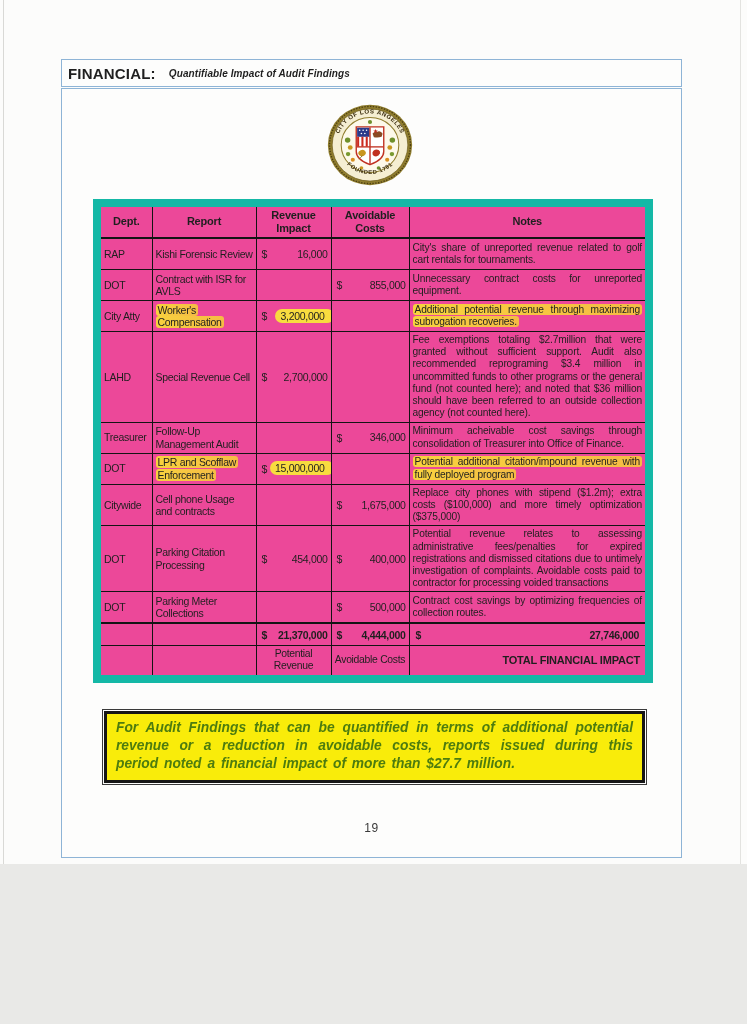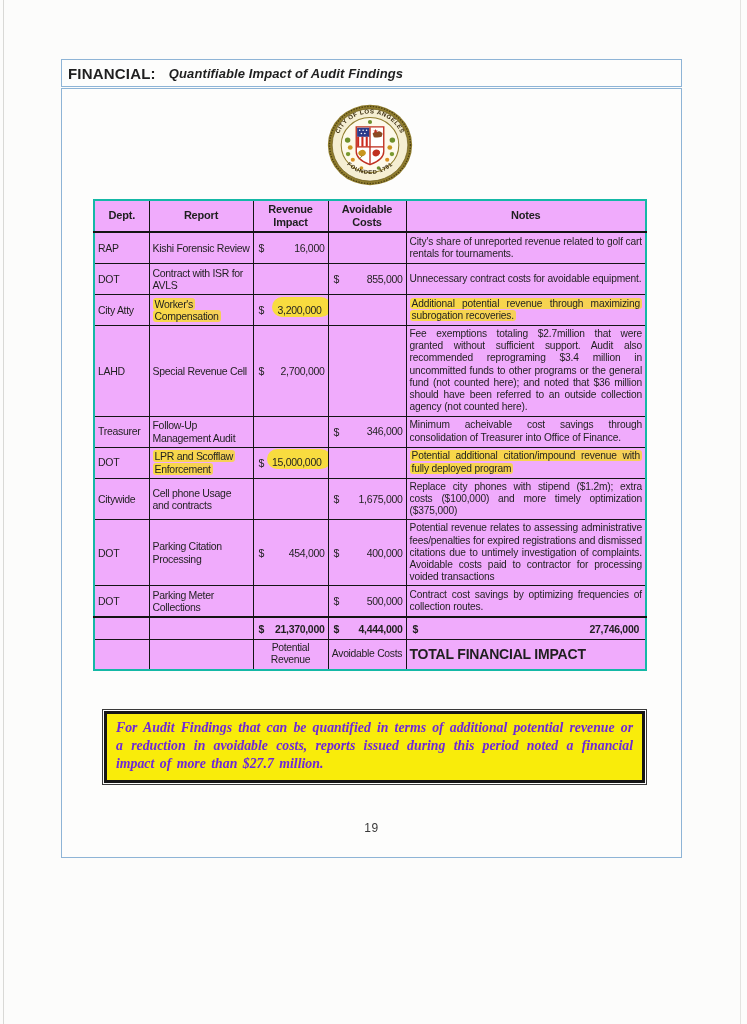--- a/index.html
+++ b/index.html
@@ -1,46 +1,46 @@
 <!DOCTYPE html>
 <html><head>
 <meta charset="utf-8">
 <style>
   html,body{margin:0;padding:0;}
   body{background:#e9e9e7;}
   .page{
-    position:relative; width:747px; height:1024px; margin:0 auto;
+    position:relative; width:747px; height:864px; margin:0 auto;
     background:#fcfcfb; overflow:hidden;
     font-family:"Liberation Sans", sans-serif; color:#1f1f1f;
   }
   .scan-line-left{position:absolute;left:3px;top:0;width:1px;height:100%;background:#d9d9d6;}
   .scan-line-right{position:absolute;right:6px;top:0;width:1px;height:100%;background:#e3e3e0;}
 
   
   .header-box{
     position:absolute; left:61px; top:59px; width:621px; height:28px;
     border:1px solid #8eb4d6; box-sizing:border-box;
     display:flex; align-items:center; padding-left:6px; background:#fdfdfc;
   }
   .header-label{font-weight:bold; font-size:15px; letter-spacing:0.2px;}
-  .header-title{font-weight:bold; font-style:italic; font-size:13px; margin-left:13px; letter-spacing:0.1px;}
+  .header-title{font-weight:bold; font-style:italic; font-size:10px; margin-left:13px; letter-spacing:0.1px;}
   .main-box{
     position:absolute; left:61px; top:88px; width:621px; height:770px;
     border:1px solid #8eb4d6; box-sizing:border-box; background:#fdfdfc;
   }
 
   .seal{position:absolute; left:327px; top:104px; width:86px; height:82px;}
 
   
   table.fin{
     position:absolute; left:93px; top:199px; width:552px;
     border-collapse:collapse; table-layout:fixed;
-    border:2px solid #14b8a6;
+    border:8px solid #14b8a6;
     font-size:10.5px; letter-spacing:-0.3px; line-height:1.18;
-    background:#f0abfc;
+    background:#ec4899;
   }
   table.fin td, table.fin th{
     border:1px solid #141414; padding:2px 3px; vertical-align:middle;
     overflow:hidden;
   }
   table.fin thead th{
     font-size:11px; font-weight:bold; text-align:center; height:25px;
     border-bottom:2px solid #141414; letter-spacing:-0.2px;
   }
   table.fin tbody td{height:26px;}
@@ -50,40 +50,40 @@
   .cur{position:absolute; left:5px; top:50%; transform:translateY(-50%);}
   .amt{display:block; text-align:right;}
   td.notes{font-size:10.2px; letter-spacing:-0.15px; line-height:1.2; text-align:justify; padding:2px 4px;}
 
   .hl{
     background:linear-gradient(100deg, rgba(249,222,54,.92), rgba(247,216,48,.8));
     border-radius:3px; padding:0 2px;
     -webkit-box-decoration-break:clone; box-decoration-break:clone;
   }
   .hl-num{
-    background:#f8dc3f; border-radius:10px; padding:7px 9px 1px 5px; margin-right:-6px;
+    background:#f8dc3f; border-radius:10px; padding:1px 9px 1px 5px; margin-right:-6px;
   }
 
   tr.total-row td{border-top:2px solid #141414; height:17px; font-weight:bold;}
   tr.total-row td.gt{padding:2px 6px;}
   .gt-wrap{display:flex; justify-content:space-between; align-items:center; font-weight:bold;}
   tr.label-row td{height:22px; text-align:center; font-size:10.4px;}
-  tr.label-row td.total-label{font-weight:bold; text-align:left; padding-right:5px; font-size:14px; letter-spacing:-0.2px;}
+  tr.label-row td.total-label{font-weight:bold; text-align:right; padding-right:5px; font-size:11px; letter-spacing:-0.2px;}
   .pot-rev{line-height:1.15; display:inline-block;}
 
   
   .note-box{
     position:absolute; left:104px; top:711px; width:541px; box-sizing:border-box;
     background:#f9ec0a; border:3px solid #161616;
     outline:1px solid #3a3a3a; outline-offset:1px;
     padding:5px 9px 6px 9px;
   }
   .note-text{
-    font-family:Liberation Serif, serif; font-weight:bold; font-style:italic;
-    font-size:13.8px; line-height:1.32; color:#6d28d9; text-align:justify;
+    font-family:Liberation Sans, sans-serif; font-weight:bold; font-style:italic;
+    font-size:13.8px; line-height:1.32; color:#4d7c0f; text-align:justify;
     word-spacing:2px;
   }
 
   .page-number{
     position:absolute; left:61px; top:821px; width:621px; text-align:center;
     font-size:12px; color:#3a3a3a; letter-spacing:0.5px;
   }
 </style>
 </head>
 <body>
@@ -184,21 +184,21 @@
           <td class="notes"><span>City's share of unreported revenue related to golf cart rentals for tournaments.</span></td>
         </tr>
         <tr>
           <td class="dept"><span>DOT</span></td>
           <td class="report"><span>Contract with ISR for AVLS</span></td>
           <td class="money"></td>
           <td class="money">
             <span class="cur">$</span>
             <span class="amt">855,000</span>
           </td>
-          <td class="notes"><span>Unnecessary contract costs for avoidable equipment.</span></td>
+          <td class="notes"><span>Unnecessary contract costs for unreported equipment.</span></td>
         </tr>
         <tr>
           <td class="dept"><span>City Atty</span></td>
           <td class="report"><span class="hl">Worker's Compensation</span></td>
           <td class="money">
             <span class="cur">$</span>
             <span class="amt"><span class="hl-num">3,200,000</span></span>
           </td>
           <td class="money"></td>
           <td class="notes"><span class="hl">Additional potential revenue through maximizing subrogation recoveries.</span></td>

